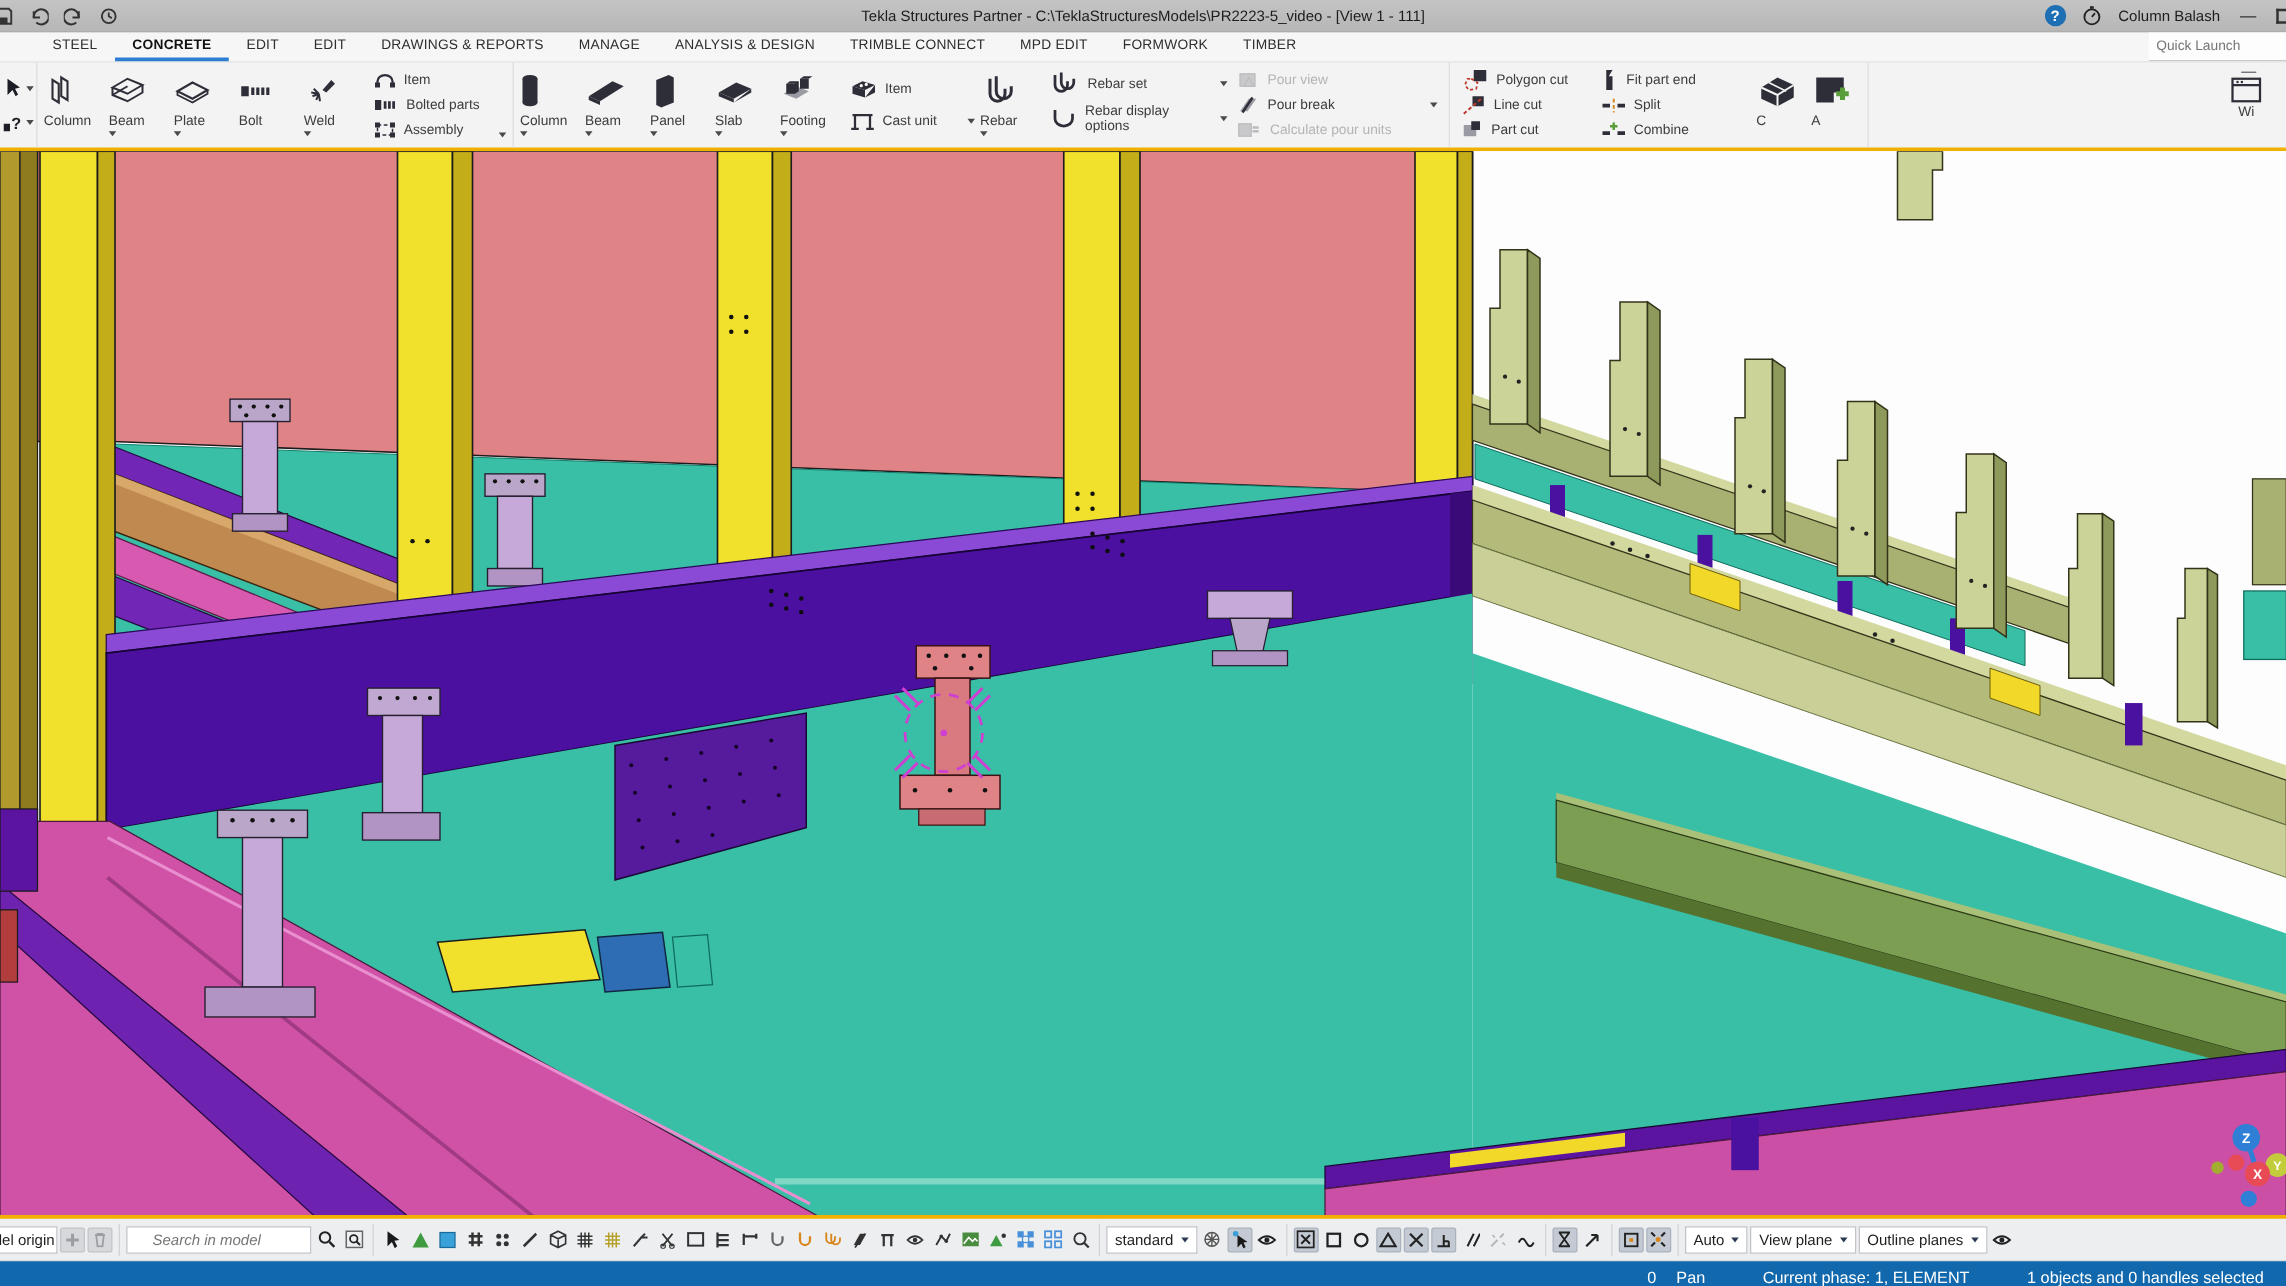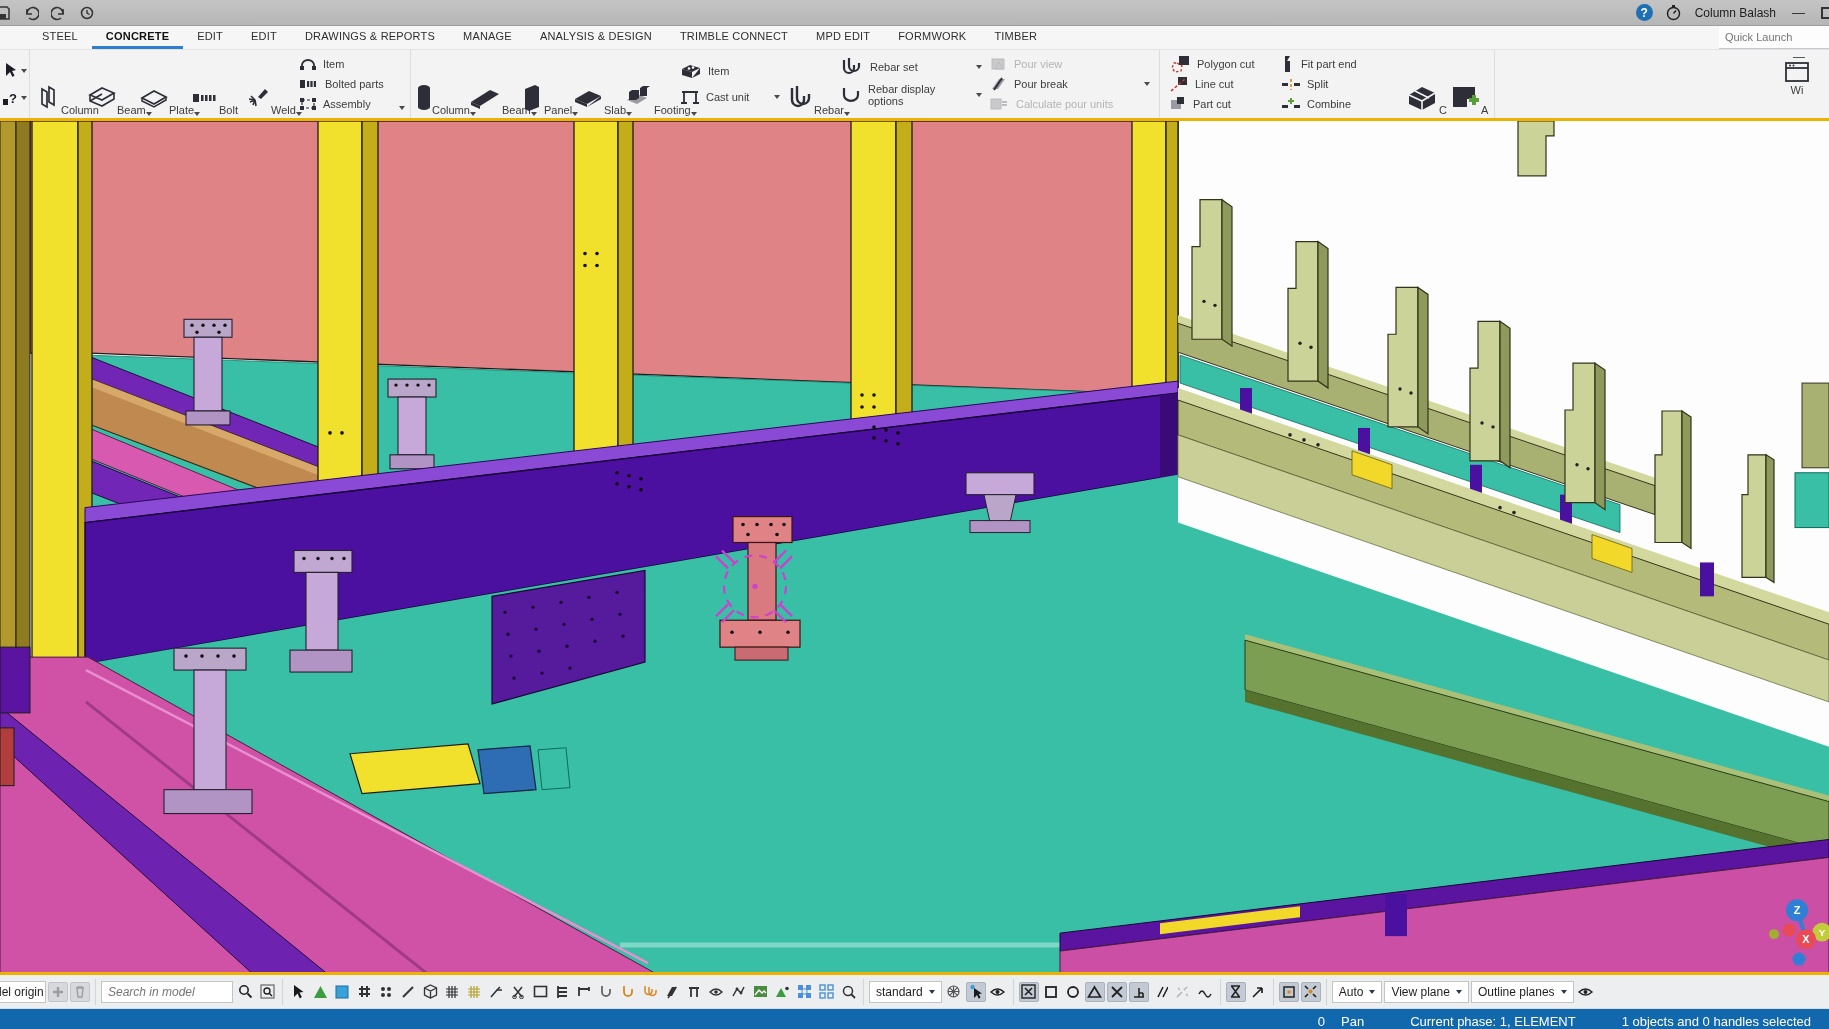--- a/index.html
+++ b/index.html
@@ -19,21 +19,21 @@
   
   .tabbar{height:24px;background:#f6f6f7;display:flex;align-items:stretch;font-size:11px;color:#2e2e2e;border-bottom:1px solid #e3e3e5;position:relative}
   .tab{display:flex;align-items:center;padding:0 14px;letter-spacing:.2px;cursor:default;border-bottom:3px solid transparent}
   .tab.active{border-bottom-color:#2d7dd2;font-weight:bold;color:#111}
   .quicklaunch{margin-left:auto;width:110px;display:flex;align-items:center;border-bottom:1px solid #c9c9cb;background:#fdfdfd;padding:0 6px}
   .quicklaunch input{border:none;outline:none;width:100%;font-size:11px;color:#6f6f6f;background:transparent;font-family:"Liberation Sans",sans-serif}
 
   
   .ribbon{height:71px;background:#f3f3f4;display:flex;align-items:stretch;border-bottom:3px solid #f0b000}
   .rgroup{display:flex;align-items:stretch;padding:2px 5px;border-right:1px solid #dddde0}
-  .rbig{width:52px;display:flex;align-items:flex-end;padding-top:3px;cursor:default}
+  .rbig{width:52px;display:flex;flex-direction:column;align-items:flex-start;padding-top:3px;cursor:default}
   .rbig .ric{height:36px;display:flex;align-items:center;justify-content:center}
   .rlabel{font-size:11px;color:#3c3c3c;line-height:12px;text-align:center;white-space:nowrap}
   .caret{width:0;height:0;border-left:3.5px solid transparent;border-right:3.5px solid transparent;border-top:4px solid #4a4a4a;display:inline-block}
   .rbig .caret{margin-top:2px}
   .rstack{display:flex;flex-direction:column;justify-content:space-evenly;padding:2px 4px}
   .rsmall{display:flex;align-items:center;gap:6px;height:19px;font-size:11px;color:#3c3c3c;white-space:nowrap;cursor:default}
   .rsmall .caret{margin-left:auto}
   .disabled,.disabled *{color:#b4b4b6!important}
   .disabled svg *{stroke:#bcbcbe!important;fill:#c9c9cb!important}
   .rgrow{flex:1 1 auto;border-right:none}
@@ -48,21 +48,21 @@
   .viewport svg{display:block;width:1829px;height:851px}
 
   
   .btoolbar{height:34px;background:#eceef0;display:flex;align-items:center;padding:0 2px;gap:2px;border-bottom:1px solid #d8dadd}
   .tsep{width:1px;height:26px;background:#d2d4d8;margin:0 3px}
   .combo{height:22px;background:#fff;border:1px solid #c2c4c8;display:flex;align-items:center;gap:6px;padding:0 6px;font-size:12px;color:#1e1e1e;white-space:nowrap}
   .combo .caret{border-top-color:#2b3a52}
   .tbtn{width:20px;height:20px;display:flex;align-items:center;justify-content:center;border-radius:2px}
   .tbtn.pressed{background:#c3cad4;border:1px solid #aab2bd}
   .tbtn.graybtn{background:#d6d8db;border:1px solid #c2c4c8}
-  .searchbox{height:22px;width:132px;background:#fff;border:1px solid #c2c4c8;display:flex;align-items:center;padding:0 6px}
+  .searchbox{height:22px;width:148px;background:#fff;border:1px solid #c2c4c8;display:flex;align-items:center;padding:0 20px}
   .searchbox input{border:none;outline:none;width:100%;font-size:12px;font-style:italic;color:#6f6f6f;background:transparent;font-family:"Liberation Sans",sans-serif}
 
   
   .statusbar{height:24px;background:#1168ac;color:#fff;display:flex;align-items:center;justify-content:flex-end;gap:46px;padding-right:18px;font-size:13px}
   .sb-pan{display:flex;gap:16px}
 </style>
 </head>
 <body>
 
 <div class="titlebar">
@@ -85,20 +85,21 @@
           <path d="M12 9 a6 6 0 1 0 -2 4" fill="none" stroke="#333" stroke-width="1.6"></path>
         </svg>
     </span>
     <span class="tb-icon">
       <svg width="16" height="16">
           <circle cx="8" cy="8" r="5.5" fill="none" stroke="#333" stroke-width="1.5"></circle>
           <path d="M8 5 v3 l2.5 1.5" fill="none" stroke="#333" stroke-width="1.4"></path>
         </svg>
     </span>
   </div>
+  <span class="tb-title">Tekla Structures Partner - C:\TeklaStructuresModels\PR2223-5_video  - [View 1 - 111]</span>
   <div class="tb-right">
     <span class="help-circle">?</span>
     <span class="tb-icon">
       <svg width="17" height="17">
           <circle cx="8.5" cy="9.5" r="6" fill="none" stroke="#222" stroke-width="1.5"></circle>
           <rect x="7" y="1" width="3" height="2" fill="#222"></rect>
           <path d="M8.5 9.5 L11 6.5" stroke="#222" stroke-width="1.4"></path>
         </svg>
     </span>
     <span class="tb-user">Column Balash</span>

